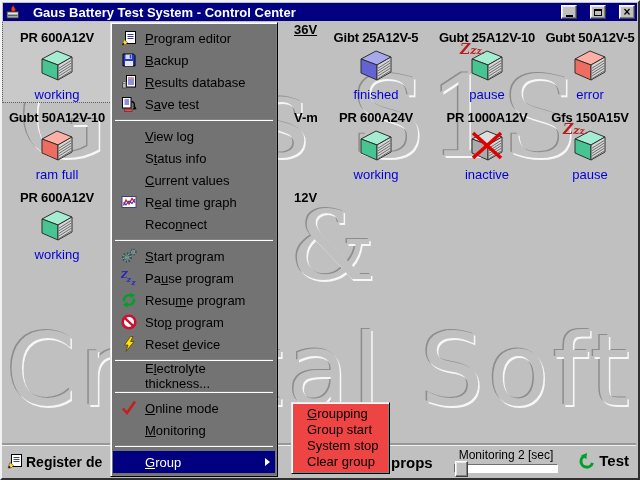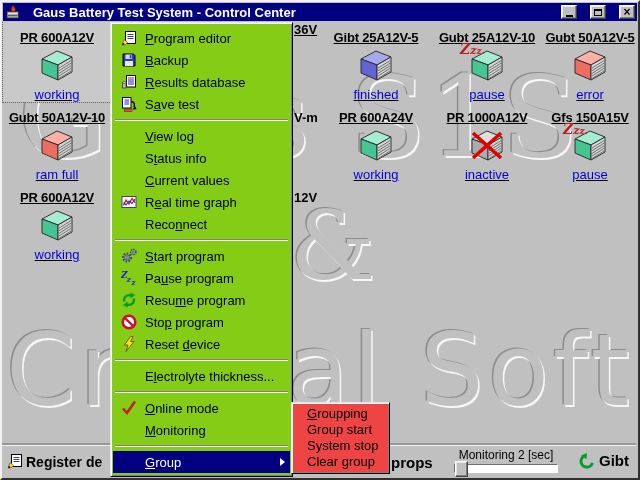--- a/index.html
+++ b/index.html
@@ -23,32 +23,32 @@
   .canvas { position: relative; width: 634px; height: 456px; overflow: hidden; }
 
   
   .wm { position: absolute; color: #c0c0c0; pointer-events: none; white-space: nowrap; z-index: 1;
         text-shadow: 1.5px 1.5px 0 #f7f7f7, -1.5px -1.5px 0 #8d8d8d; }
   .wm-top    { left: 16px;  top: 30px;  font-family: "DejaVu Serif", serif; font-size: 112px; letter-spacing: 2px; }
   .wm-amp    { left: 288px; top: 168px; font-family: "DejaVu Serif", serif; font-size: 96px; }
   .wm-bottom { left: 4px;   top: 290px; font-family: "DejaVu Sans", sans-serif; font-size: 100px; letter-spacing: 4px; }
 
   
-  .cell { position: absolute; width: 108px; text-align: center; padding-top: 8px; z-index: 2; text-decoration: underline; }
+  .cell { position: absolute; width: 108px; text-align: center; padding-top: 8px; z-index: 2; }
   .cell.selected { background: #c9c9c9; outline: 1px dotted #606060; }
   .devname { font-size: 13px; font-weight: bold; letter-spacing: -0.2px; white-space: nowrap; color: #000; }
   .devicon { position: relative; display: inline-block; margin-top: 3px; height: 36px; }
   .zzz { position: absolute; top: -7px; left: -8px; color: #b91c1c; line-height: 1;
          font-family: "DejaVu Serif", serif; font-style: italic; font-weight: bold; }
   .zzz .z1 { font-size: 14px; } .zzz .z2 { font-size: 11px; } .zzz .z3 { font-size: 9px; }
   .devstatus { font-size: 13px; color: #0000dd; margin-top: 1px; white-space: nowrap; }
   .clip-label { position: absolute; left: 292px; font-size: 13px; font-weight: bold; color: #000; z-index: 2; white-space: nowrap; }
 
   
-  .menu { position: absolute; left: 108px; top: 0; width: 183px; z-index: 10; background: #84cc16;
+  .menu { position: absolute; left: 108px; top: 0; width: 168px; z-index: 10; background: #737373;
           border: 1px solid; border-color: #e8e8e8 #000 #000 #e8e8e8;
           box-shadow: inset 1px 1px 0 #fff, inset -1px -1px 0 #808080;
           padding: 4px 2px 3px 2px; }
   .mi { height: 22px; display: flex; align-items: center; padding: 0 5px 0 6px; font-size: 13px; color: #000; }
   .mi .mic { width: 20px; height: 16px; margin-right: 6px; flex: none; display: flex; align-items: center; justify-content: center; }
   .mi.hl { background: #000080; color: #fff; }
   .marrow { margin-left: auto; width: 0; height: 0; border: 4px solid transparent; border-left: 5px solid currentColor; border-right-width: 0; }
   .sep { height: 2px; margin: 4px 2px; border-top: 1px solid #828282; border-bottom: 1px solid #fff; }
 
   .submenu { position: absolute; left: 289px; top: 380px; width: 99px; z-index: 12; background: #ef4444;
@@ -221,21 +221,21 @@
         <div class="slider-label">Monitoring 2 [sec]</div>
         <div class="slider-track">
           <div class="slider-thumb"></div>
         </div>
       </div>
       <div class="closebtn">
         <span class="cicon"><svg width="17" height="16" viewBox="0 0 17 16">
               <path d="M14.4,9.8 A5.8,5.8 0 1 1 7.4,2.7" fill="none" stroke="#00a028" stroke-width="3"></path>
               <polygon points="9,0 8.4,6.2 3,2.6" fill="#00a028"></polygon>
             </svg></span>
-        <span>Gibt</span>
+        <span>Test</span>
       </div>
     </div>
 
     <div class="menu" id="context-menu">
         <div class="mi">
           <span class="mic">
             <svg width="16" height="16" viewBox="0 0 16 16">
               <rect x="4.5" y="1.5" width="10" height="12" fill="#fff" stroke="#000"></rect>
               <line x1="6.5" y1="4.5" x2="12.5" y2="4.5" stroke="#3a3aa0"></line>
               <line x1="6.5" y1="6.5" x2="12.5" y2="6.5" stroke="#3a3aa0"></line>

